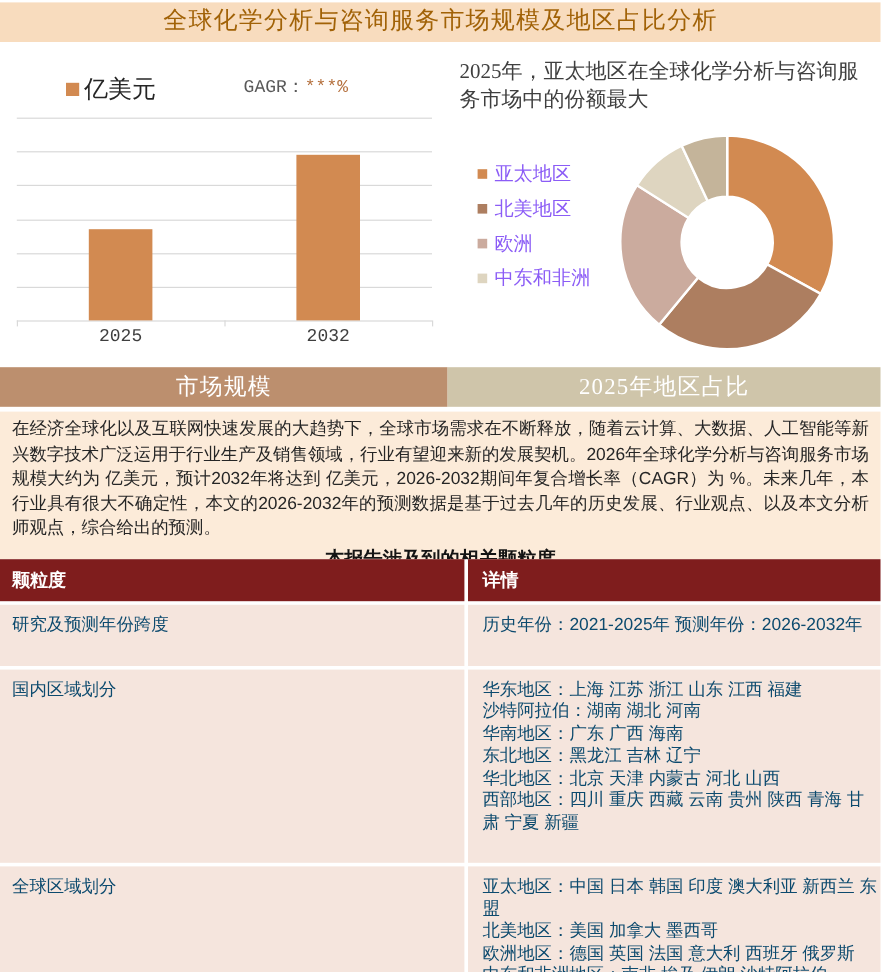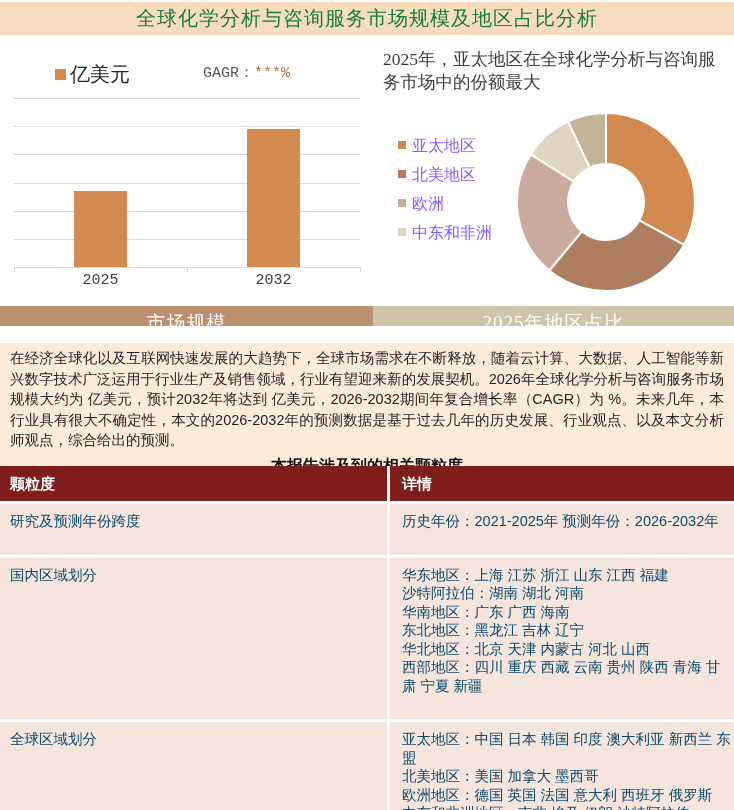--- a/index.html
+++ b/index.html
@@ -2,22 +2,22 @@
 <html><head>
 <meta charset="utf-8">
 <style>
   * { margin:0; padding:0; box-sizing:border-box; }
   html,body { background:#fff; }
   body { font-family:"Liberation Sans","DejaVu Sans",sans-serif; }
   #page { position:relative; width:734px; height:810px; background:#ffffff; overflow:hidden; margin:0 auto; }
 
   
   #title-bar { position:absolute; top:2px; left:0; width:734px; height:33px;
-    background:#f8dcbe; color:#15803d; font-size:20px; line-height:33px; text-align:center;
-    font-family:Liberation Serif, serif; letter-spacing:1px; }
+    background:#f8dcbe; color:#a16207; font-size:20px; line-height:33px; text-align:center;
+    font-family:Liberation Mono, monospace; letter-spacing:1px; }
 
   
   #bar-panel { position:absolute; left:10px; top:45px; width:360px; height:258px; }
   #bar-legend { position:absolute; left:45px; top:16px; display:flex; align-items:center; }
   #bar-legend .sq { width:11px; height:11px; margin-right:4px; }
   #bar-legend .lbl { font-size:20px; color:#262626; }
   #gagr { position:absolute; left:193px; top:18px; font-size:15px; color:#595959;
     font-family:"Liberation Mono","DejaVu Sans Mono",monospace; }
   #gagr .val { color:#b5713f; }
   #bar-plot { position:absolute; left:4px; top:53px; width:346px; height:169px; }
@@ -31,21 +31,21 @@
   #pie-title { position:absolute; left:383px; top:48px; width:347px; font-size:17.5px;
     line-height:1.32; color:#3f3f3f; font-family:"Liberation Serif","DejaVu Serif",serif; }
   #pie-legend { position:absolute; left:398px; top:136px; width:100px; }
   .pl-item { display:flex; margin-bottom:9px; }
   .pl-item .sq { width:8px; height:8px; margin:5px 6px 0 0; flex:0 0 8px; }
   .pl-item .lbl { font-size:16px; color:#8b5cf6; line-height:1.25; }
   #donut-svg { position:absolute; left:510px; top:106px; }
 
   
   #tabs { position:absolute; top:306px; left:0; width:734px; height:33px; display:flex; }
-  .tab { height:20px; line-height:33px; text-align:center; color:#ffffff; font-size:19px;
+  .tab { height:33px; line-height:33px; text-align:center; color:#ffffff; font-size:19px;
     font-family:"Liberation Serif","DejaVu Serif",serif; letter-spacing:1px; }
   #tab-left { width:373px; background:#bc8f6e; }
   #tab-right { width:361px; background:#cfc5aa; }
 
   
   #intro { position:absolute; top:343px; left:0; width:734px; height:123px; background:#fcebd9;
     padding:5px 10px 0 10px; }
   #intro-text { font-size:14.5px; line-height:1.42; color:#262626; text-align:justify; }
   #granularity-heading { margin-top:5px; text-align:center; font-size:16px; font-weight:bold; color:#141414; }
 

